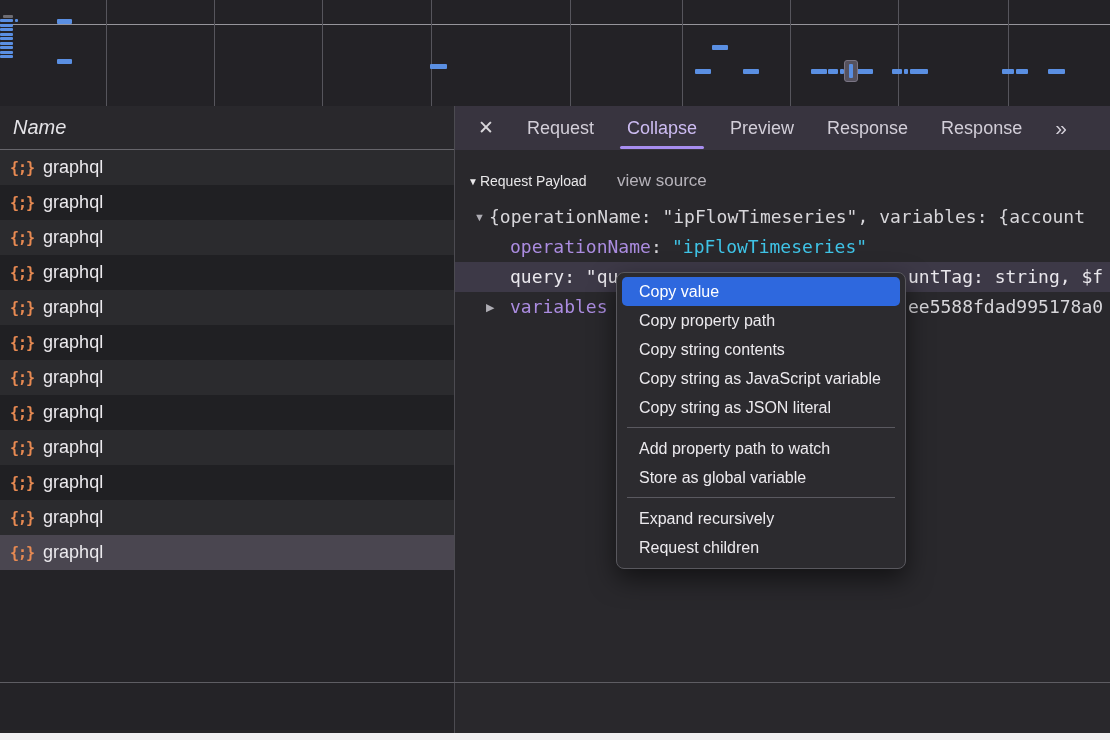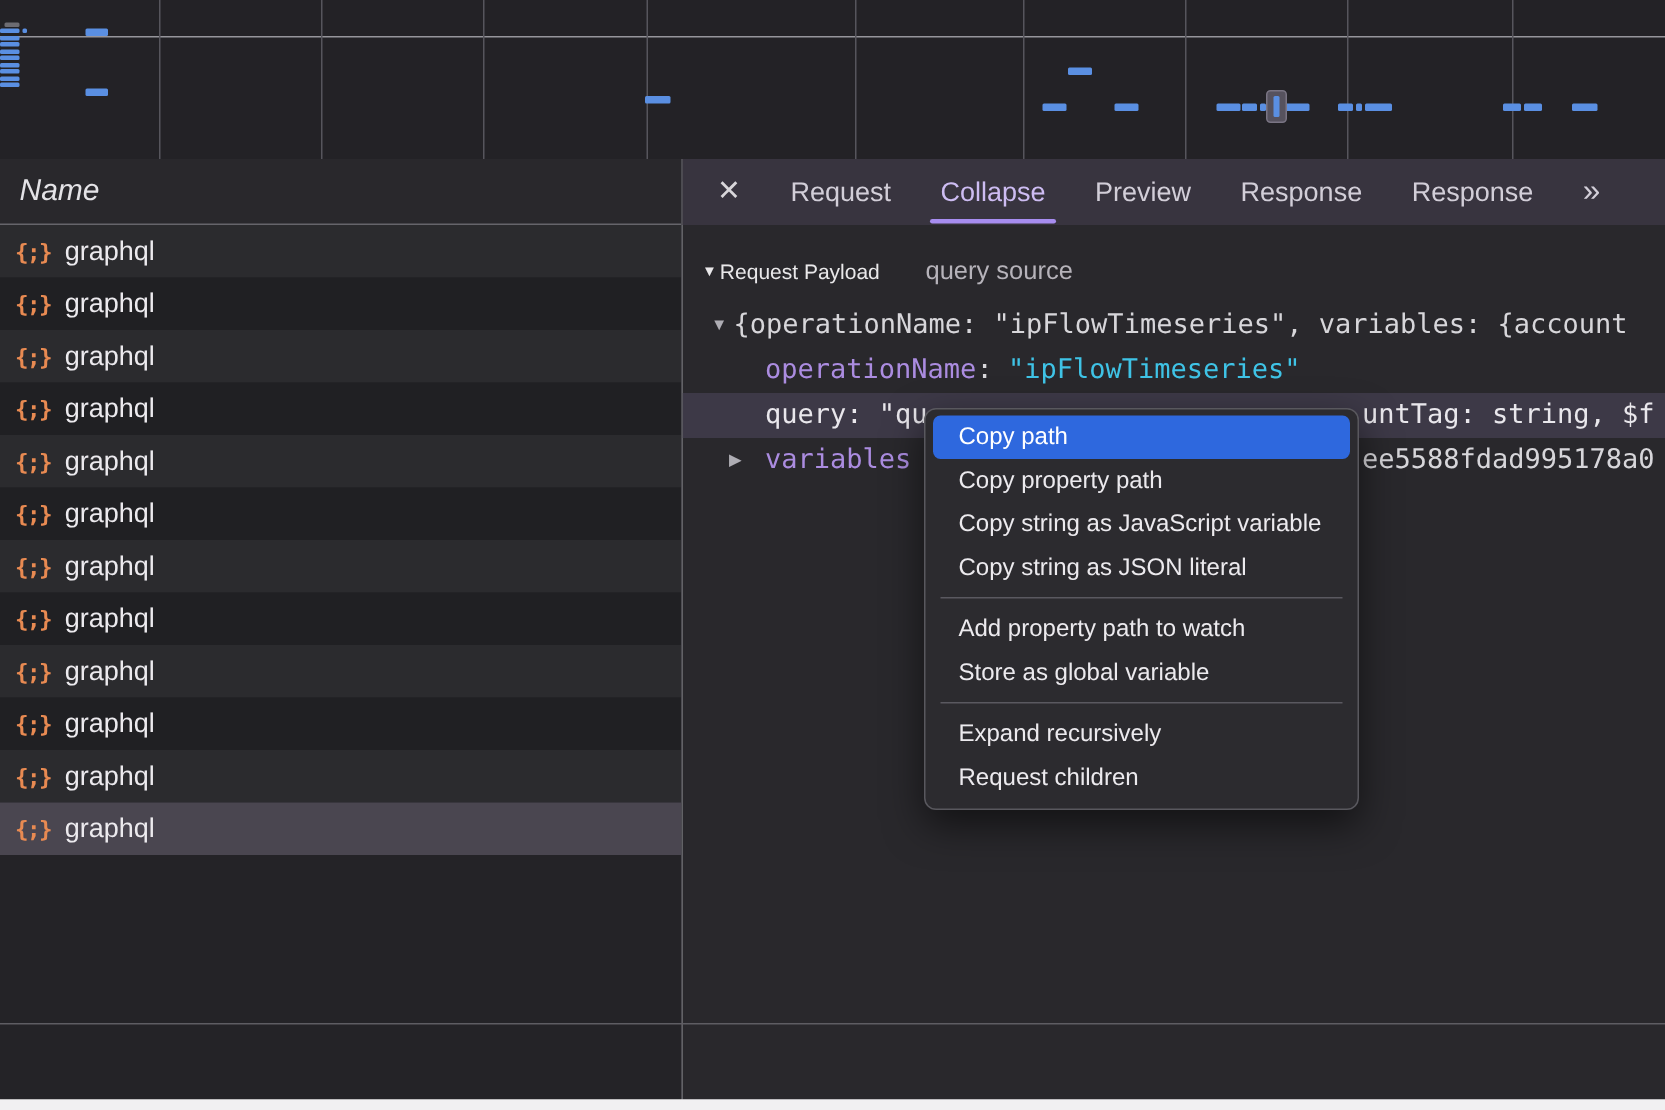--- a/index.html
+++ b/index.html
@@ -185,21 +185,21 @@
         <div class="tab">Preview</div>
         <div class="tab">Response</div>
         <div class="tab">Response</div>
         <span id="overflow-btn">»</span>
     </div>
 
     <div id="payload">
       <div id="section-header">
         <span id="section-caret">▼</span>
         <span id="section-title">Request Payload</span>
-        <span id="view-source">query source</span>
+        <span id="view-source">view source</span>
       </div>
       <div id="tree-host">
           <div class="tree-row" style="top: 52px;">
             <span class="tree-seg seg-expander" style="left: 19px;">▼</span>
             <span class="tree-seg seg-plain" style="left: 34px;">{operationName: "ipFlowTimeseries", variables: {account</span>
           </div>
           <div class="tree-row" style="top: 82px;">
             <span class="tree-seg seg-key" style="left: 55px; color: rgb(171, 140, 224);">operationName</span>
             <span class="tree-seg seg-plain" style="left: 196px;">: </span>
             <span class="tree-seg seg-string" style="left: 217px; color: rgb(63, 195, 230);">"ipFlowTimeseries"</span>
@@ -214,22 +214,23 @@
             <span class="tree-seg seg-plain" style="left: 453px;">ee5588fdad995178a0</span>
           </div>
         </div>
     </div>
   </div>
 
   <div id="footer-sep"></div>
   <div id="bottom-strip"></div>
 
   <div id="context-menu">
-      <div class="menu-item highlighted" style="background: rgb(46, 104, 222);">Copy path</div>
+      <div class="menu-item highlighted" style="background: rgb(46, 104, 222);">Copy value</div>
       <div class="menu-item">Copy property path</div>
+      <div class="menu-item">Copy string contents</div>
       <div class="menu-item">Copy string as JavaScript variable</div>
       <div class="menu-item">Copy string as JSON literal</div>
       <div class="menu-sep"></div>
       <div class="menu-item">Add property path to watch</div>
       <div class="menu-item">Store as global variable</div>
       <div class="menu-sep"></div>
       <div class="menu-item">Expand recursively</div>
       <div class="menu-item">Request children</div>
     </div>
 

